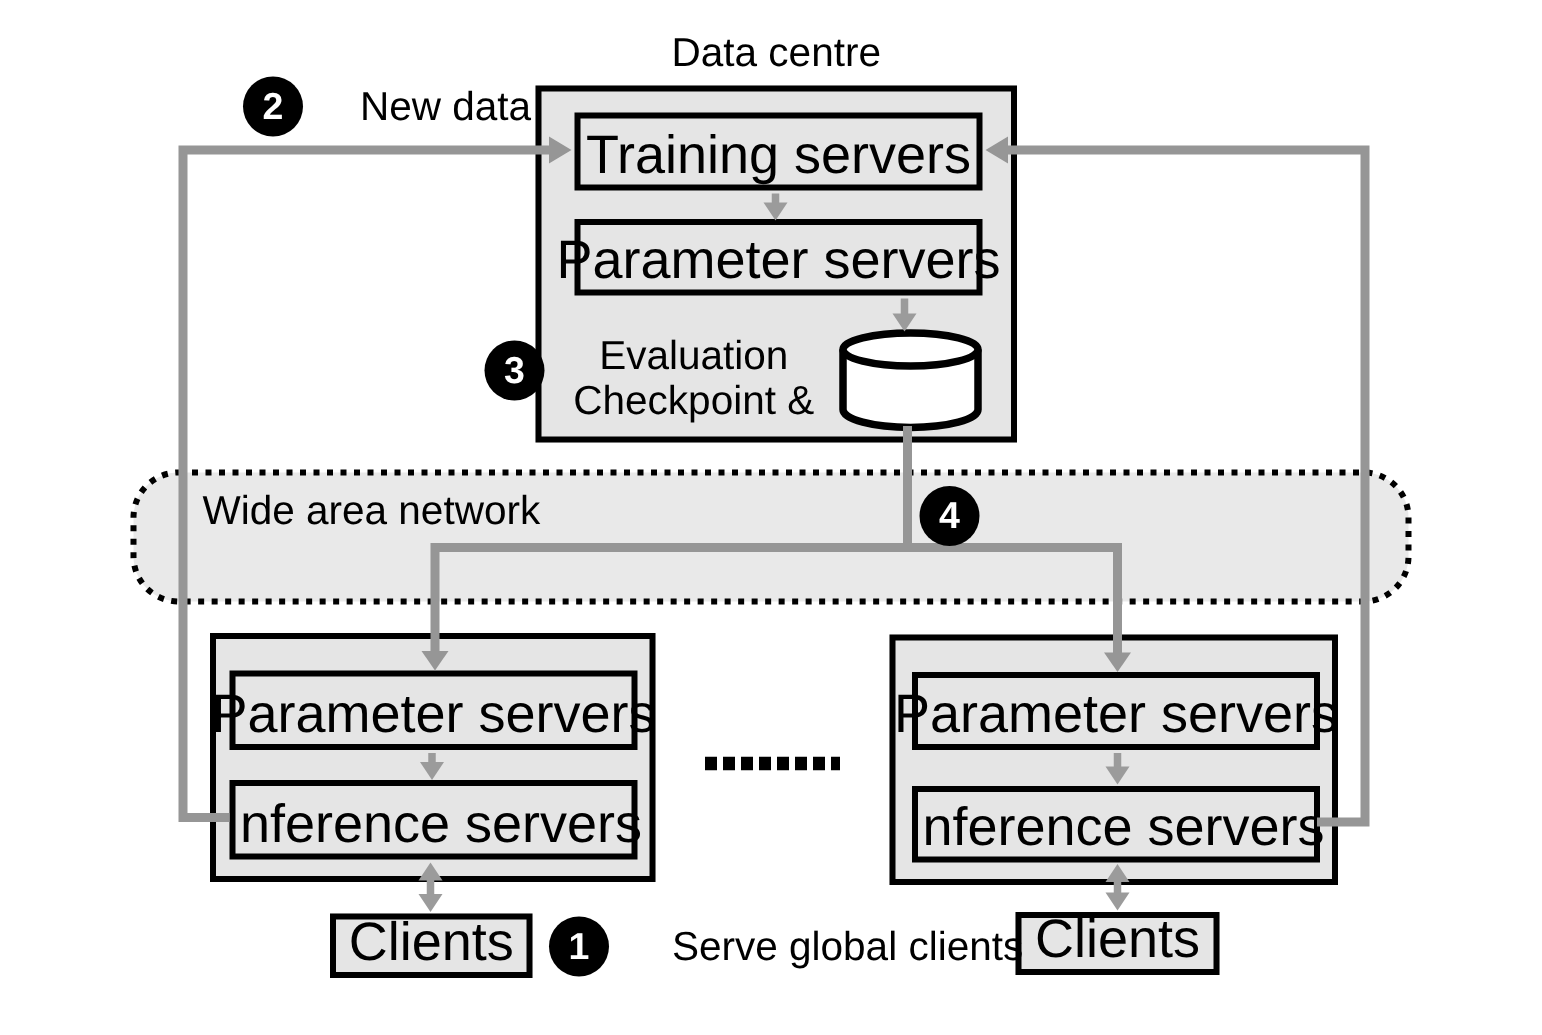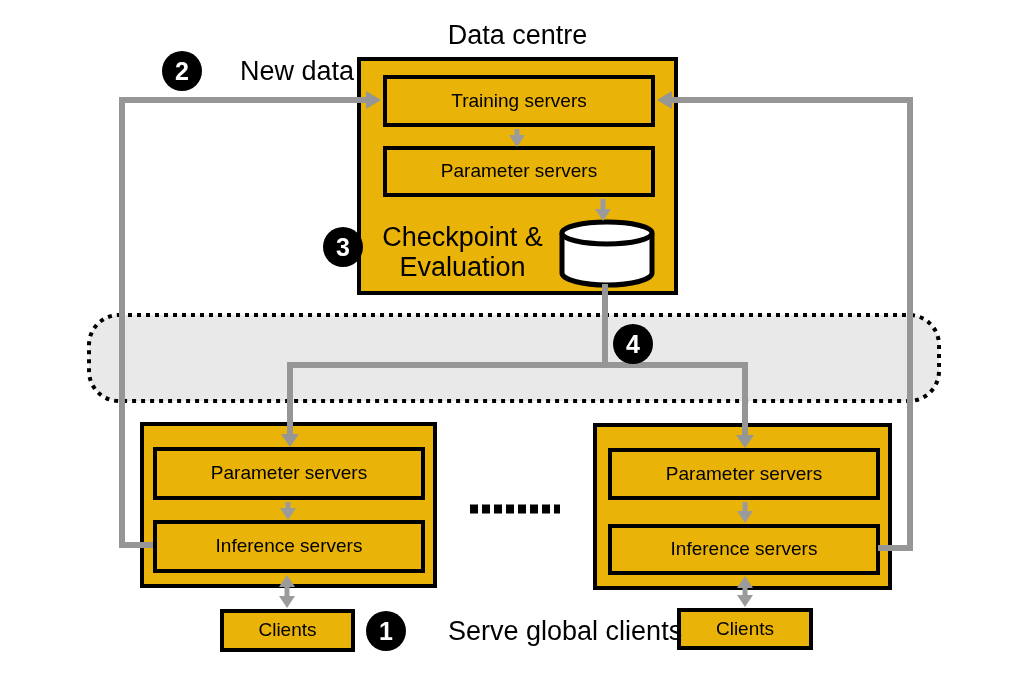--- a/index.html
+++ b/index.html
@@ -4,23 +4,23 @@
 <style>
   html,body{margin:0;padding:0;background:#fff;}
   #canvas{
     position:relative;width:1028px;height:690px;background:#ffffff;
     font-family:"Liberation Sans", sans-serif;color:#000;overflow:hidden;
   }
   svg.layer{position:absolute;left:0;top:0;pointer-events:none;}
   #bg-layer{z-index:0;}
   #connector-layer{z-index:3;}
   .box{
-    position:absolute;background:#eab308;border:4px solid #000;box-sizing:border-box;
-    display:flex;align-items:center;justify-content:center;
-    font-size:19px;line-height:1.1;white-space:nowrap;z-index:2;
+    position:absolute;background:#e5e5e5;border:4px solid #000;box-sizing:border-box;
+    display:flex;align-items:flex-end;justify-content:center;
+    font-size:36px;line-height:1.1;white-space:nowrap;z-index:2;
   }
   .plainlabel{
     position:absolute;font-size:27px;white-space:nowrap;z-index:2;
   }
   .centered{display:flex;align-items:center;justify-content:center;}
   .badge{
     position:absolute;width:40px;height:40px;border-radius:50%;
     background:#000;color:#fff;display:flex;align-items:center;justify-content:center;
     font-size:25px;font-weight:bold;z-index:4;
   }
@@ -62,29 +62,30 @@
 
   <div id="dc-title" class="plainlabel centered">Data centre</div>
   <div id="dc-box" class="box"></div>
   <div id="training-box" class="box">
     <span>Training servers</span>
   </div>
   <div id="param-dc-box" class="box">
     <span>Parameter servers</span>
   </div>
   <div id="checkpoint-label">
+    <div>Evaluation</div>
     <div>Checkpoint &amp;</div>
-    <div>Evaluation</div>
   </div>
 
   <svg id="cylinder-svg" width="108" height="76" viewBox="0 0 108 76">
     <path d="M9 17 V57 A45 12 0 0 0 99 57 V17" fill="#ffffff" stroke="#000000" stroke-width="5"></path>
     <ellipse cx="54" cy="17" rx="45" ry="11" fill="#ffffff" stroke="#000000" stroke-width="5"></ellipse>
   </svg>
 
+  <div id="wan-label" class="plainlabel">Wide area network</div>
 
   <div id="site-left-box" class="box"></div>
   <div id="param-left-box" class="box">
     <span>Parameter servers</span>
   </div>
   <div id="inference-left-box" class="box">
     <span>Inference servers</span>
   </div>
   <div id="clients-left-box" class="box">
     <span>Clients</span>

